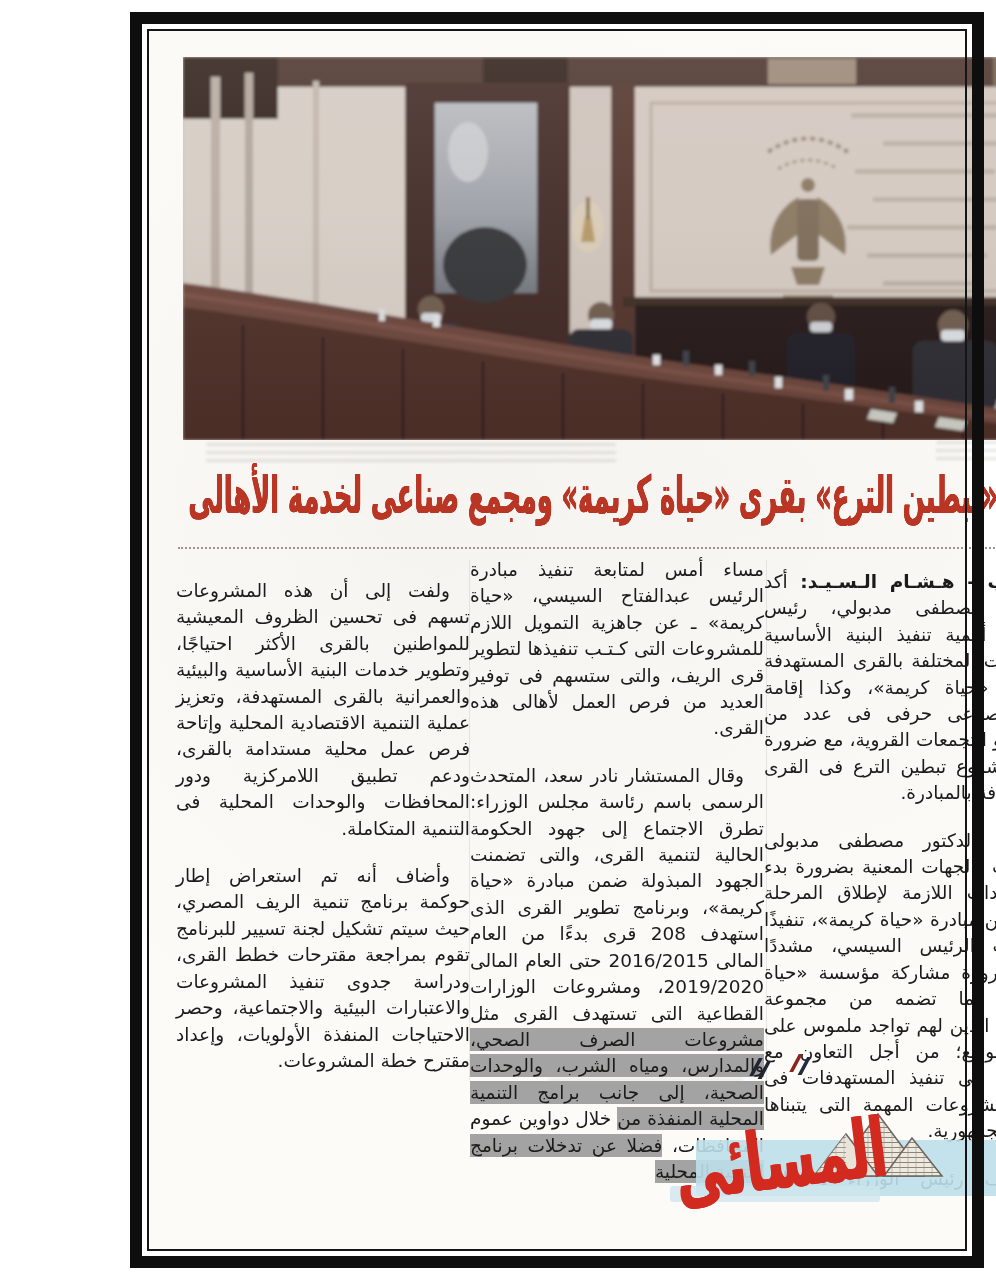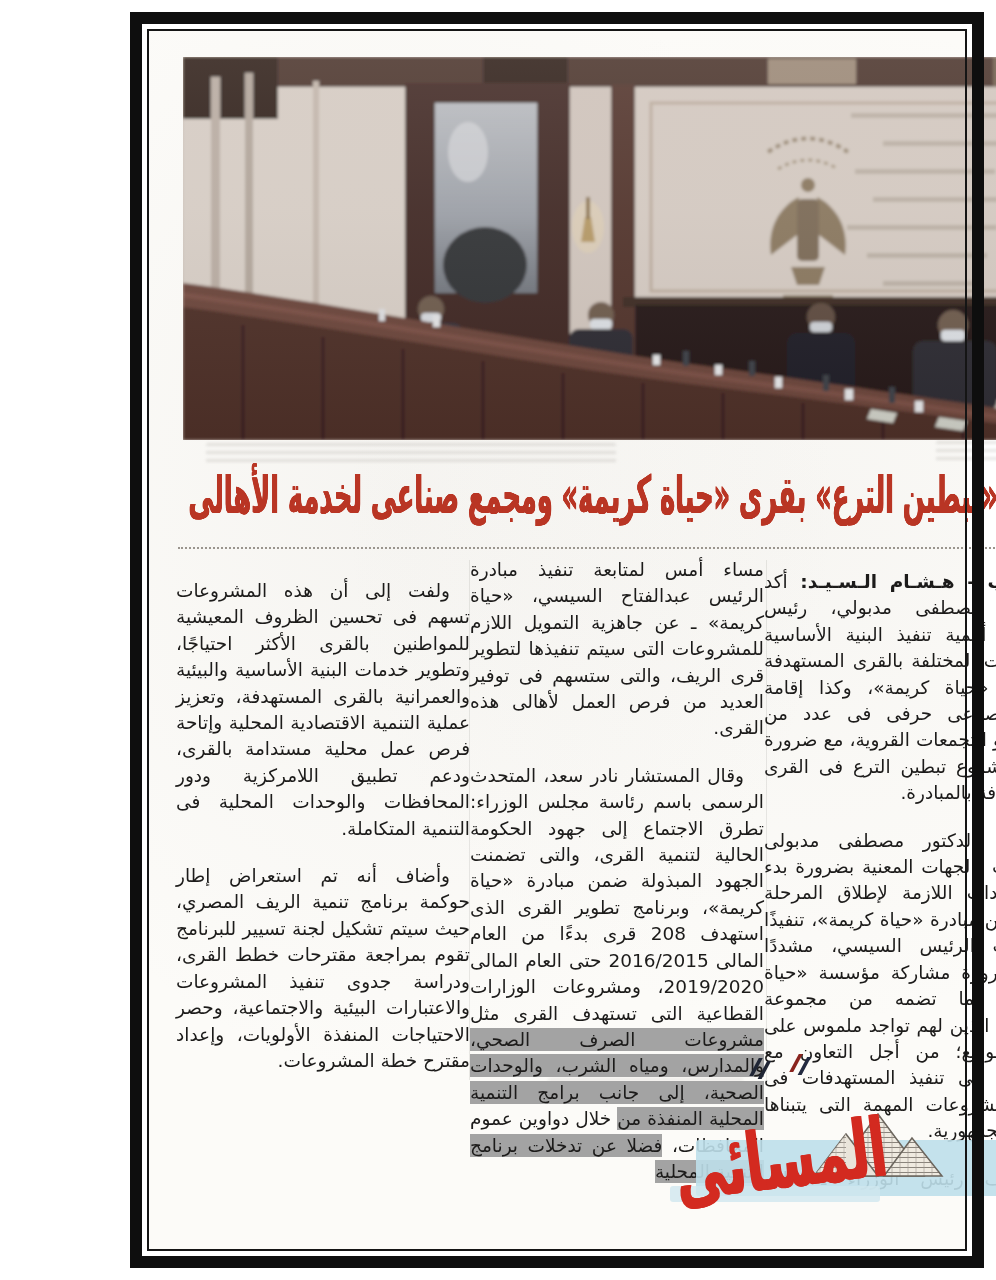--- a/index.html
+++ b/index.html
@@ -221,21 +221,21 @@
   <div class="col-sep" style="left:351px;"></div>
   <div class="col-sep" style="left:648px;"></div>
 
   <div class="columns">
     <div class="col" style="padding-top:12px;">
         <p class="indent"><span class="bold">كـتـب - هـشـام الـسـيـد: </span><span>أكد الدكتور مصطفى مدبولي، رئيس الوزراء، أهمية تنفيذ البنية الأساسية والخدمات المختلفة بالقرى المستهدفة بمبادرة «حياة كريمة»، وكذا إقامة مجمع صناعى حرفى فى عدد من القرى أو التجمعات القروية، مع ضرورة تنفيذ مشروع تبطين الترع فى القرى المستهدفة بالمبادرة.</span></p>
         <p class="indent sp"><span>وكلف الدكتور مصطفى مدبولى الوزارات والجهات المعنية بضرورة بدء الاستعدادات اللازمة لإطلاق المرحلة الثانية من مبادرة «حياة كريمة»، تنفيذًا لتكليفات الرئيس السيسي، مشددًا على ضرورة مشاركة مؤسسة «حياة كريمة» بما تضمه من مجموعة الشباب، الذين لهم تواجد ملموس على أرض الواقع؛ من أجل التعاون مع الحكومة فى تنفيذ المستهدفات فى هذه المشروعات المهمة التى يتبناها رئيس الجمهورية.</span></p>
         <p class="indent sp"><span>وكشف رئيس الوزراء ـ خلال اجتماعه</span></p>
       </div>
     <div class="col">
-        <p><span>مساء أمس لمتابعة تنفيذ مبادرة الرئيس عبدالفتاح السيسي، «حياة كريمة» ـ عن جاهزية التمويل اللازم للمشروعات التى سيتم تنفيذها لتطوير قرى الريف، والتى ستسهم فى توفير العديد من فرص العمل لأهالى هذه القرى.</span></p>
+        <p><span>مساء أمس لمتابعة تنفيذ مبادرة الرئيس عبدالفتاح السيسي، «حياة كريمة» ـ عن جاهزية التمويل اللازم للمشروعات التى كـتـب تنفيذها لتطوير قرى الريف، والتى ستسهم فى توفير العديد من فرص العمل لأهالى هذه القرى.</span></p>
         <p class="indent sp"><span>وقال المستشار نادر سعد، المتحدث الرسمى باسم رئاسة مجلس الوزراء: تطرق الاجتماع إلى جهود الحكومة الحالية لتنمية القرى، والتى تضمنت الجهود المبذولة ضمن مبادرة «حياة كريمة»، وبرنامج تطوير القرى الذى استهدف 208 قرى بدءًا من العام المالى 2016/2015 حتى العام المالى 2019/2020، ومشروعات الوزارات القطاعية التى تستهدف القرى مثل </span><span class="hl">مشروعات الصرف الصحي، والمدارس، ومياه الشرب، والوحدات الصحية، إلى جانب برامج التنمية المحلية المنفذة من</span><span> خلال دواوين عموم المحافظات، </span><span class="hl">فضلا عن تدخلات برنامج التنمية المحلية</span></p>
       </div>
     <div class="col">
         <p class="indent sp"><span>ولفت إلى أن هذه المشروعات تسهم فى تحسين الظروف المعيشية للمواطنين بالقرى الأكثر احتياجًا، وتطوير خدمات البنية الأساسية والبيئية والعمرانية بالقرى المستهدفة، وتعزيز عملية التنمية الاقتصادية المحلية وإتاحة فرص عمل محلية مستدامة بالقرى، ودعم تطبيق اللامركزية ودور المحافظات والوحدات المحلية فى التنمية المتكاملة.</span></p>
         <p class="indent sp"><span>وأضاف أنه تم استعراض إطار حوكمة برنامج تنمية الريف المصري، حيث سيتم تشكيل لجنة تسيير للبرنامج تقوم بمراجعة مقترحات خطط القرى، ودراسة جدوى تنفيذ المشروعات والاعتبارات البيئية والاجتماعية، وحصر الاحتياجات المنفذة الأولويات، وإعداد مقترح خطة المشروعات.</span></p>
       </div>
   </div>
 
   <div class="pen-mark" style="left:636px;top:1058px;background:#1f2534;box-shadow:10px 3px 0 #1f2534;"></div>
   <div class="pen-mark" style="left:676px;top:1054px;background:#8a241e;box-shadow:10px 3px 0 #232a40;"></div>

